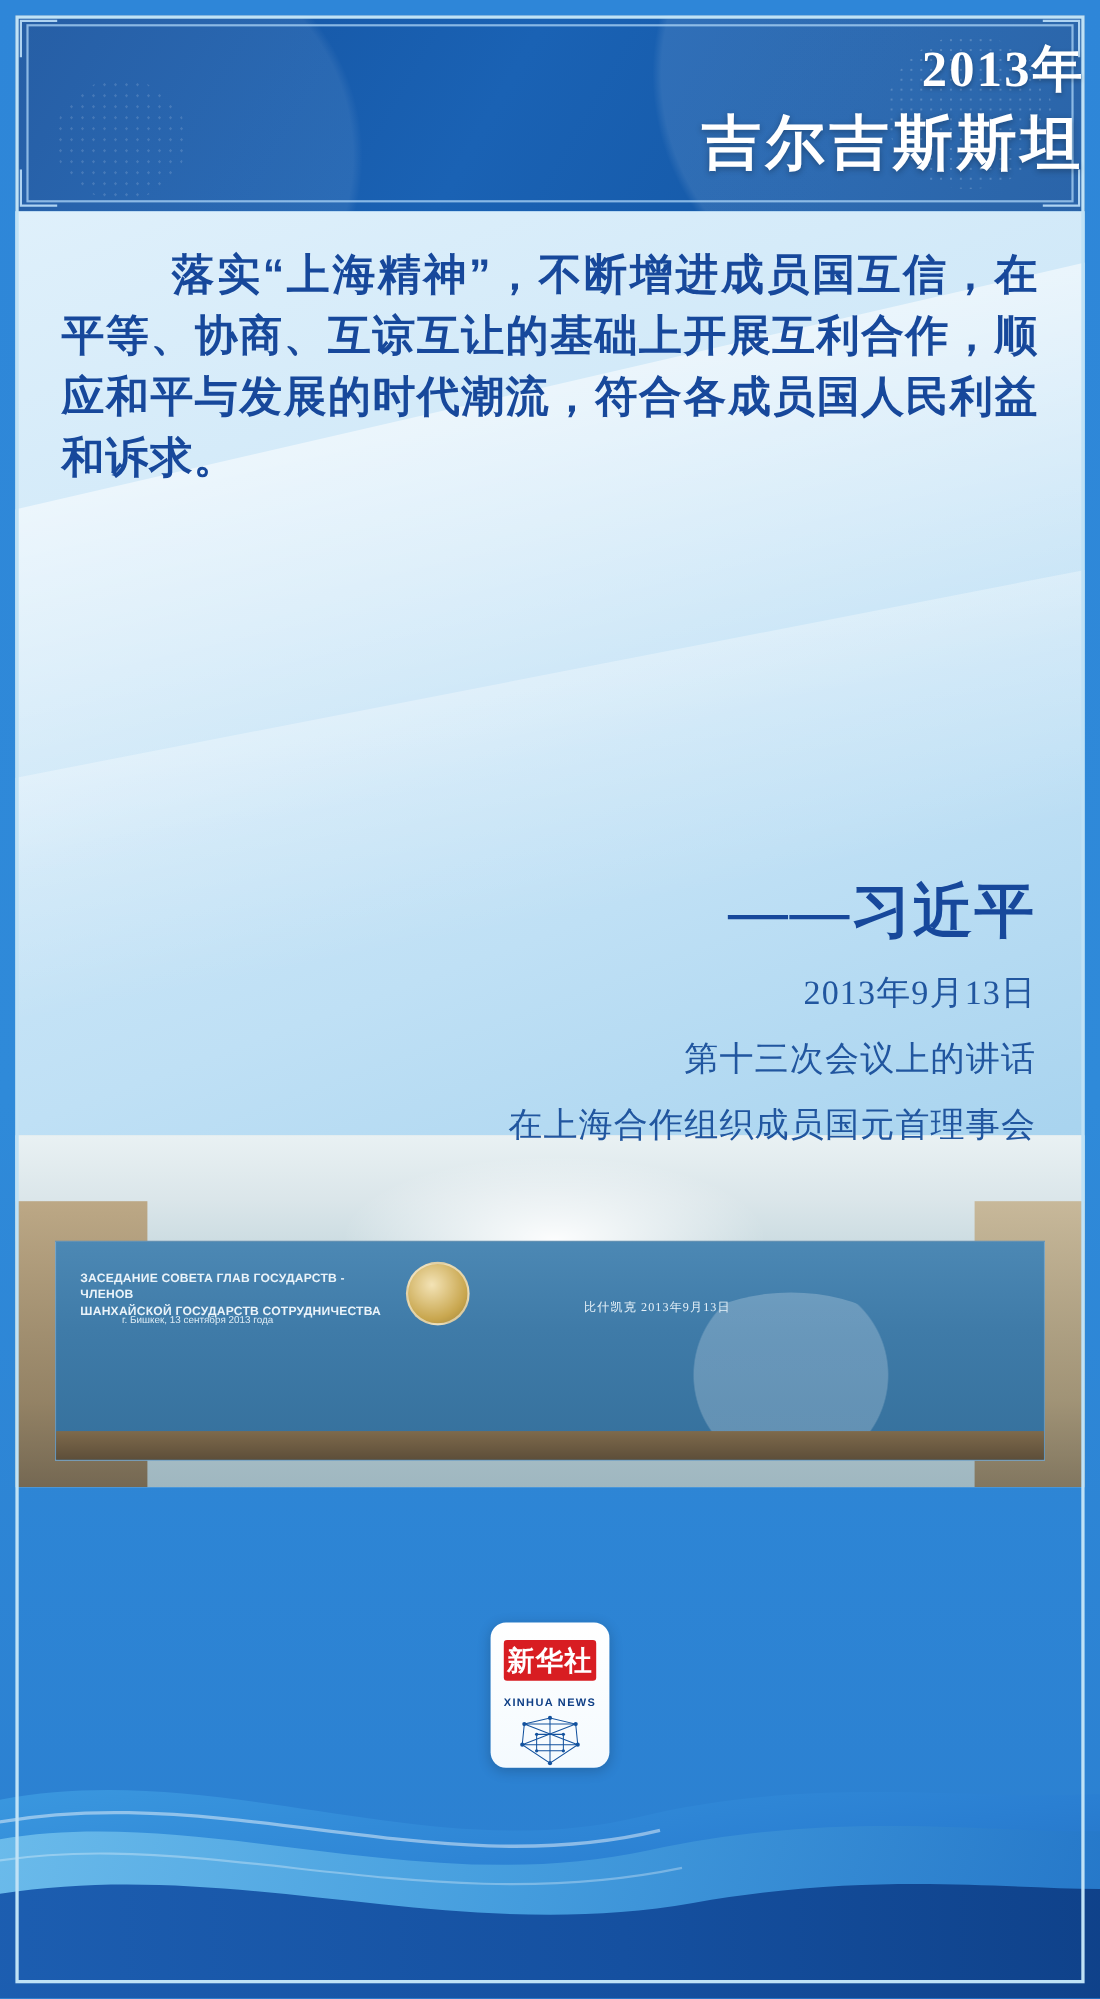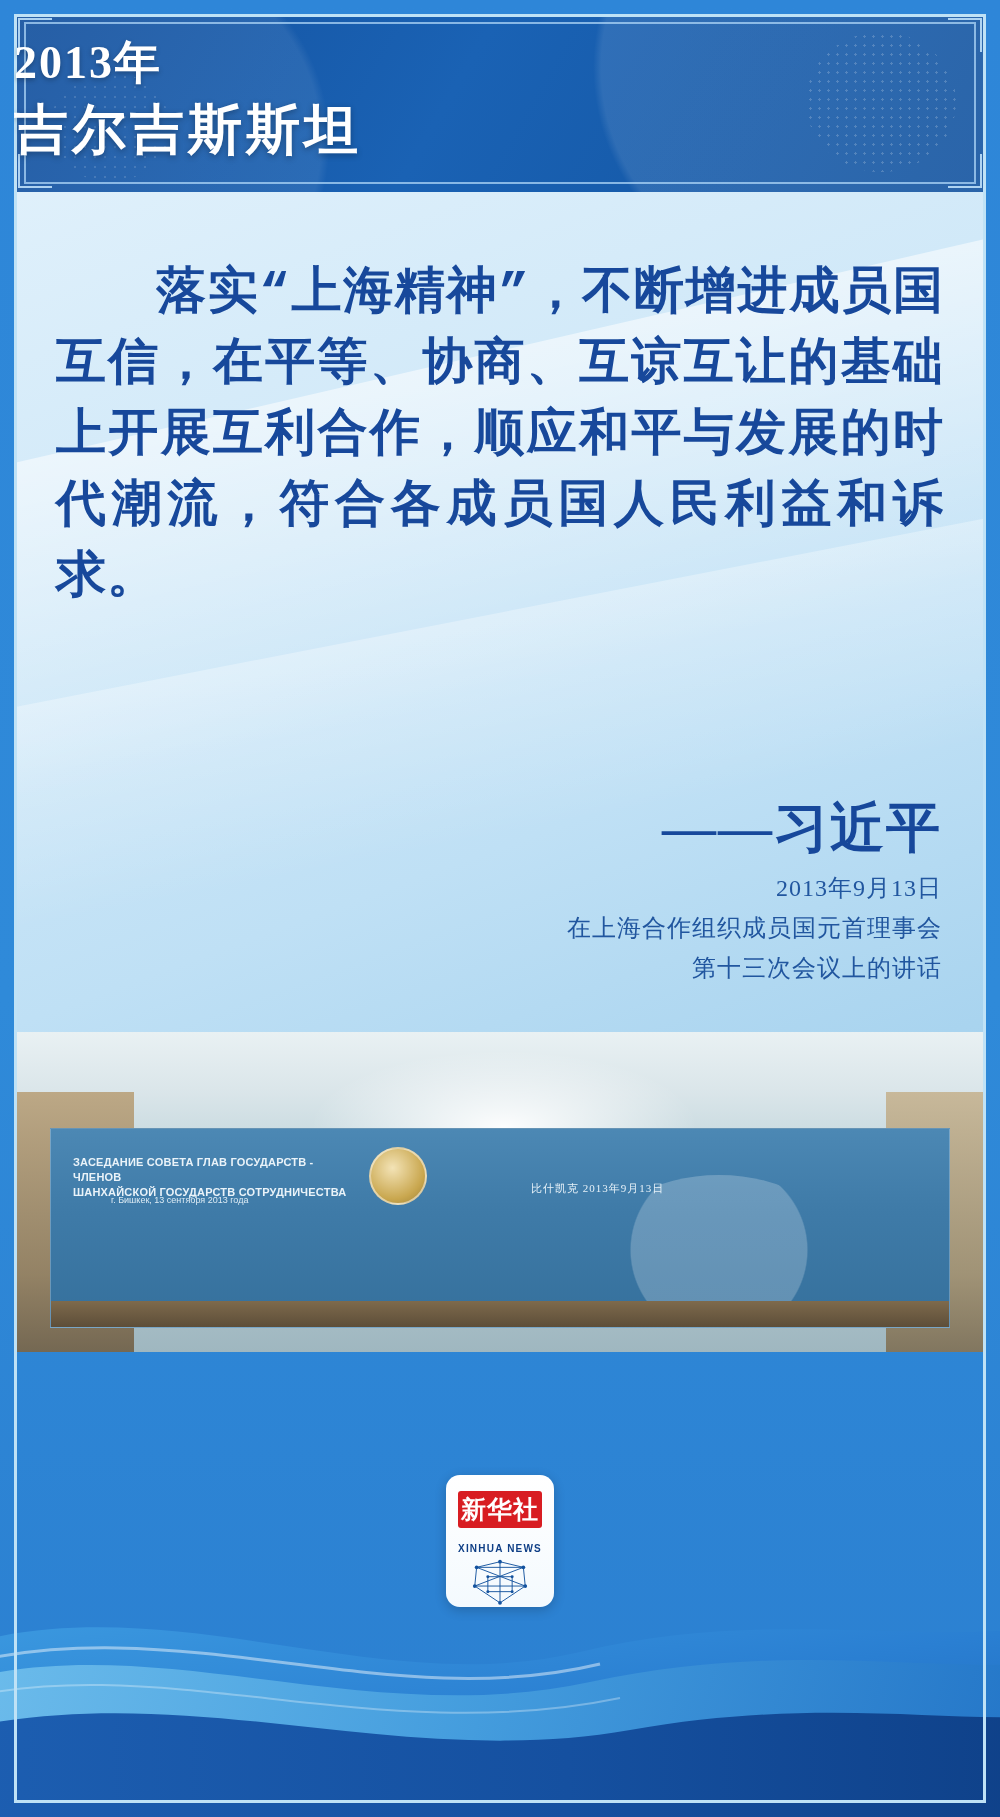--- a/index.html
+++ b/index.html
@@ -71,21 +71,21 @@
   .corner.tr { right: 4px; top: 4px; border-left: none; border-bottom: none; }
   .corner.bl { left: 4px; bottom: 4px; border-right: none; border-top: none; }
   .corner.br { right: 4px; bottom: 4px; border-left: none; border-top: none; }
 
   .banner-inner {
     position: relative;
     z-index: 3;
     height: 100%;
     display: flex;
     flex-direction: column;
-    align-items: flex-start;
+    align-items: flex-end;
     justify-content: center;
     color: #ffffff;
   }
   .banner-year {
     font-family: "Liberation Serif", serif;
     font-size: 46px;
     font-weight: 700;
     letter-spacing: 2px;
     line-height: 1.05;
     text-shadow: 0 2px 5px rgba(0,0,0,.28);
@@ -122,23 +122,23 @@
     left: -250px; top: 420px;
     width: 1500px; height: 220px;
     background: linear-gradient(180deg, rgba(255,255,255,0.32), rgba(255,255,255,0.0));
     transform: rotate(-11deg);
     pointer-events: none;
   }
 
   .quote {
     position: relative;
     z-index: 2;
-    margin: 66px 42px 0 42px;
-    font-family: Liberation Mono, monospace;
-    font-size: 50px;
+    margin: 31px 42px 0 42px;
+    font-family: Liberation Sans, sans-serif;
+    font-size: 39px;
     font-weight: 700;
     line-height: 1.42;
     color: #17489b;
     text-indent: 100px;
     text-align: justify;
     letter-spacing: 1px;
   }
 
   .attrib {
     position: absolute;
@@ -150,25 +150,25 @@
   }
   .attrib-name {
     font-family: "Liberation Serif", serif;
     font-size: 54px;
     font-weight: 700;
     letter-spacing: 2px;
     color: #17489b;
   }
   .attrib-line {
     font-family: "Liberation Serif", serif;
-    font-size: 24px;
+    font-size: 31px;
     line-height: 1.42;
     color: #21569f;
     letter-spacing: 1px;
-    margin-top: 6px;
+    margin-top: 16px;
   }
 
   
   .photo {
     position: absolute;
     left: 0; bottom: 0;
     width: 972px;
     height: 320px;
     overflow: hidden;
     background: linear-gradient(180deg, #dfe8ea 0%, #cfdde1 28%, #b9ccd3 55%, #9fb7c0 100%);
@@ -327,22 +327,22 @@
 
   <div class="panel">
     <div class="panel-sheen"></div>
     <div class="panel-sheen2"></div>
 
     <div class="quote">落实“上海精神”，不断增进成员国互信，在平等、协商、互谅互让的基础上开展互利合作，顺应和平与发展的时代潮流，符合各成员国人民利益和诉求。</div>
 
     <div class="attrib">
       <div class="attrib-name">——习近平</div>
       <div class="attrib-line">2013年9月13日</div>
+      <div class="attrib-line">第十三次会议上的讲话</div>
       <div class="attrib-line">在上海合作组织成员国元首理事会</div>
-      <div class="attrib-line">第十三次会议上的讲话</div>
     </div>
 
     <div class="photo">
       <div class="photo-ceiling"></div>
       <div class="photo-glow"></div>
       <div class="photo-wall-left"></div>
       <div class="photo-wall-right"></div>
 
       <div class="stage">
         <div class="stage-watermark"></div>

